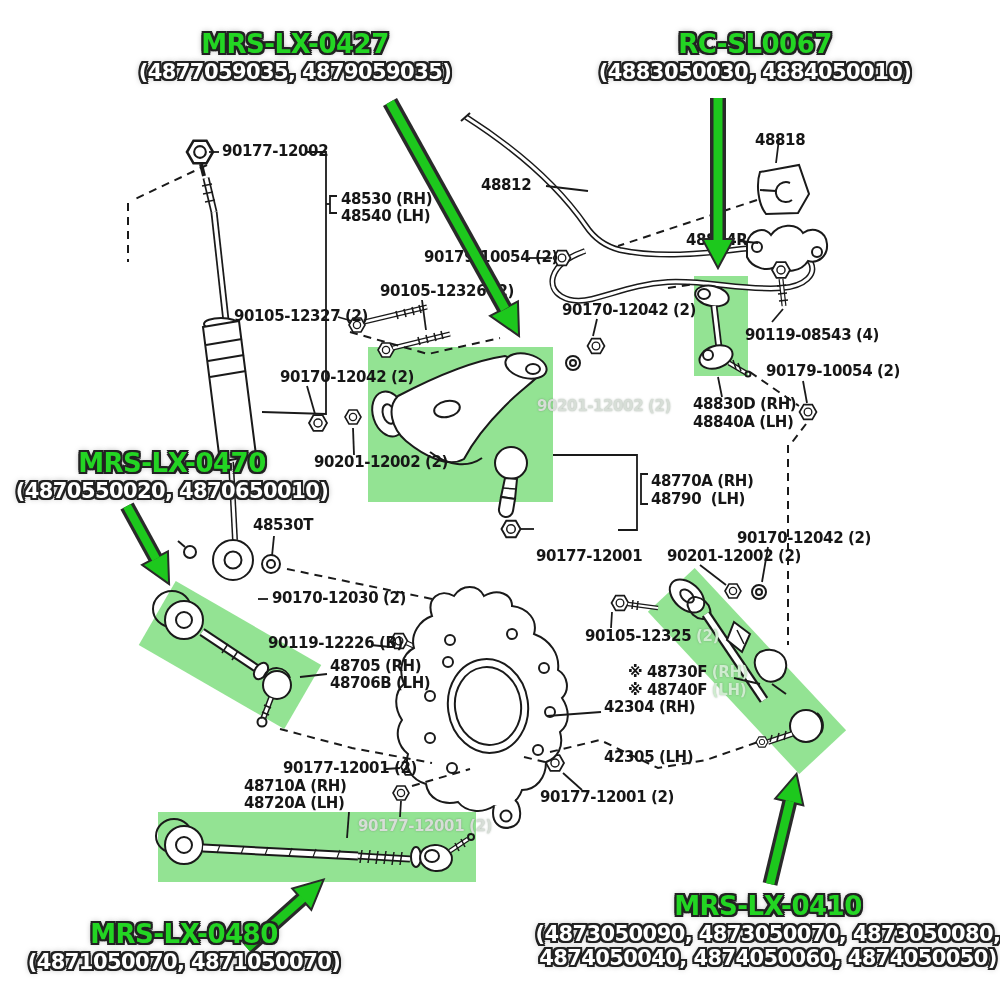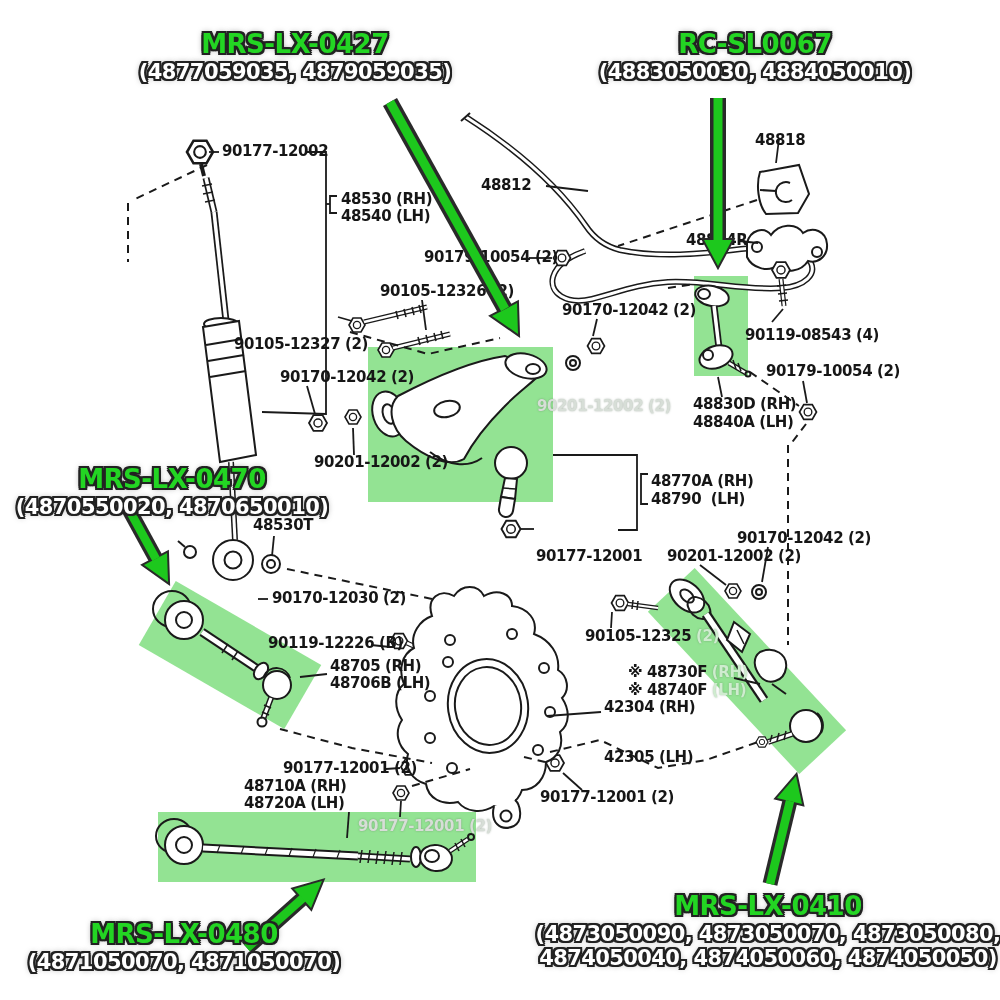--- a/index.html
+++ b/index.html
@@ -308,21 +308,21 @@
       <div class="plabel" style="left: 222px; top: 152px;"><span>90177-12002</span></div>
       <div class="plabel" style="left: 341px; top: 200px;"><span>48530 (RH)</span></div>
       <div class="plabel" style="left: 341px; top: 217px;"><span>48540 (LH)</span></div>
       <div class="plabel" style="left: 481px; top: 186px;"><span>48812</span></div>
       <div class="plabel" style="left: 755px; top: 141px;"><span>48818</span></div>
       <div class="plabel" style="left: 686px; top: 241px;"><span>48824R</span></div>
       <div class="plabel" style="left: 424px; top: 258px;"><span>90179-10054 (2)</span></div>
       <div class="plabel" style="left: 380px; top: 292px;"><span>90105-12326 (2)</span></div>
       <div class="plabel" style="left: 562px; top: 311px;"><span>90170-12042 (2)</span></div>
       <div class="plabel" style="left: 745px; top: 336px;"><span>90119-08543 (4)</span></div>
-      <div class="plabel" style="left: 234px; top: 317px; margin-top: 28px;"><span>90105-12327 (2)</span></div>
+      <div class="plabel" style="left: 234px; top: 317px;"><span>90105-12327 (2)</span></div>
       <div class="plabel" style="left: 280px; top: 378px;"><span>90170-12042 (2)</span></div>
       <div class="plabel" style="left: 314px; top: 463px;"><span>90201-12002 (2)</span></div>
       <div class="plabel light" style="left: 537px; top: 407px;"><span>90201-12002 (2)</span></div>
       <div class="plabel" style="left: 693px; top: 405px;"><span>48830D (RH)</span></div>
       <div class="plabel" style="left: 693px; top: 423px;"><span>48840A (LH)</span></div>
       <div class="plabel" style="left: 766px; top: 372px;"><span>90179-10054 (2)</span></div>
       <div class="plabel" style="left: 651px; top: 482px;"><span>48770A (RH)</span></div>
       <div class="plabel" style="left: 651px; top: 500px;"><span>48790  (LH)</span></div>
       <div class="plabel" style="left: 536px; top: 557px;"><span>90177-12001</span></div>
       <div class="plabel" style="left: 253px; top: 526px;"><span>48530T</span></div>
@@ -379,21 +379,21 @@
 
 <div id="annotations">
   <div class="ann" style="left:295px;top:57px">
     <div class="ann-code">MRS-LX-0427</div>
     <div class="ann-nums">(4877059035, 4879059035)</div>
   </div>
   <div class="ann" style="left:755px;top:57px">
     <div class="ann-code">RC-SL0067</div>
     <div class="ann-nums">(4883050030, 4884050010)</div>
   </div>
-  <div class="ann" style="left:172px;top:492px">
+  <div class="ann" style="left:172px;top:476px">
     <div class="ann-code">MRS-LX-0470</div>
     <div class="ann-nums">(4870550020, 4870650010)</div>
   </div>
   <div class="ann" style="left:184px;top:947px">
     <div class="ann-code">MRS-LX-0480</div>
     <div class="ann-nums">(4871050070, 4871050070)</div>
   </div>
   <div class="ann" style="left:768px;top:931px">
     <div class="ann-code">MRS-LX-0410</div>
     <div class="ann-nums">(4873050090, 4873050070, 4873050080,</div>

